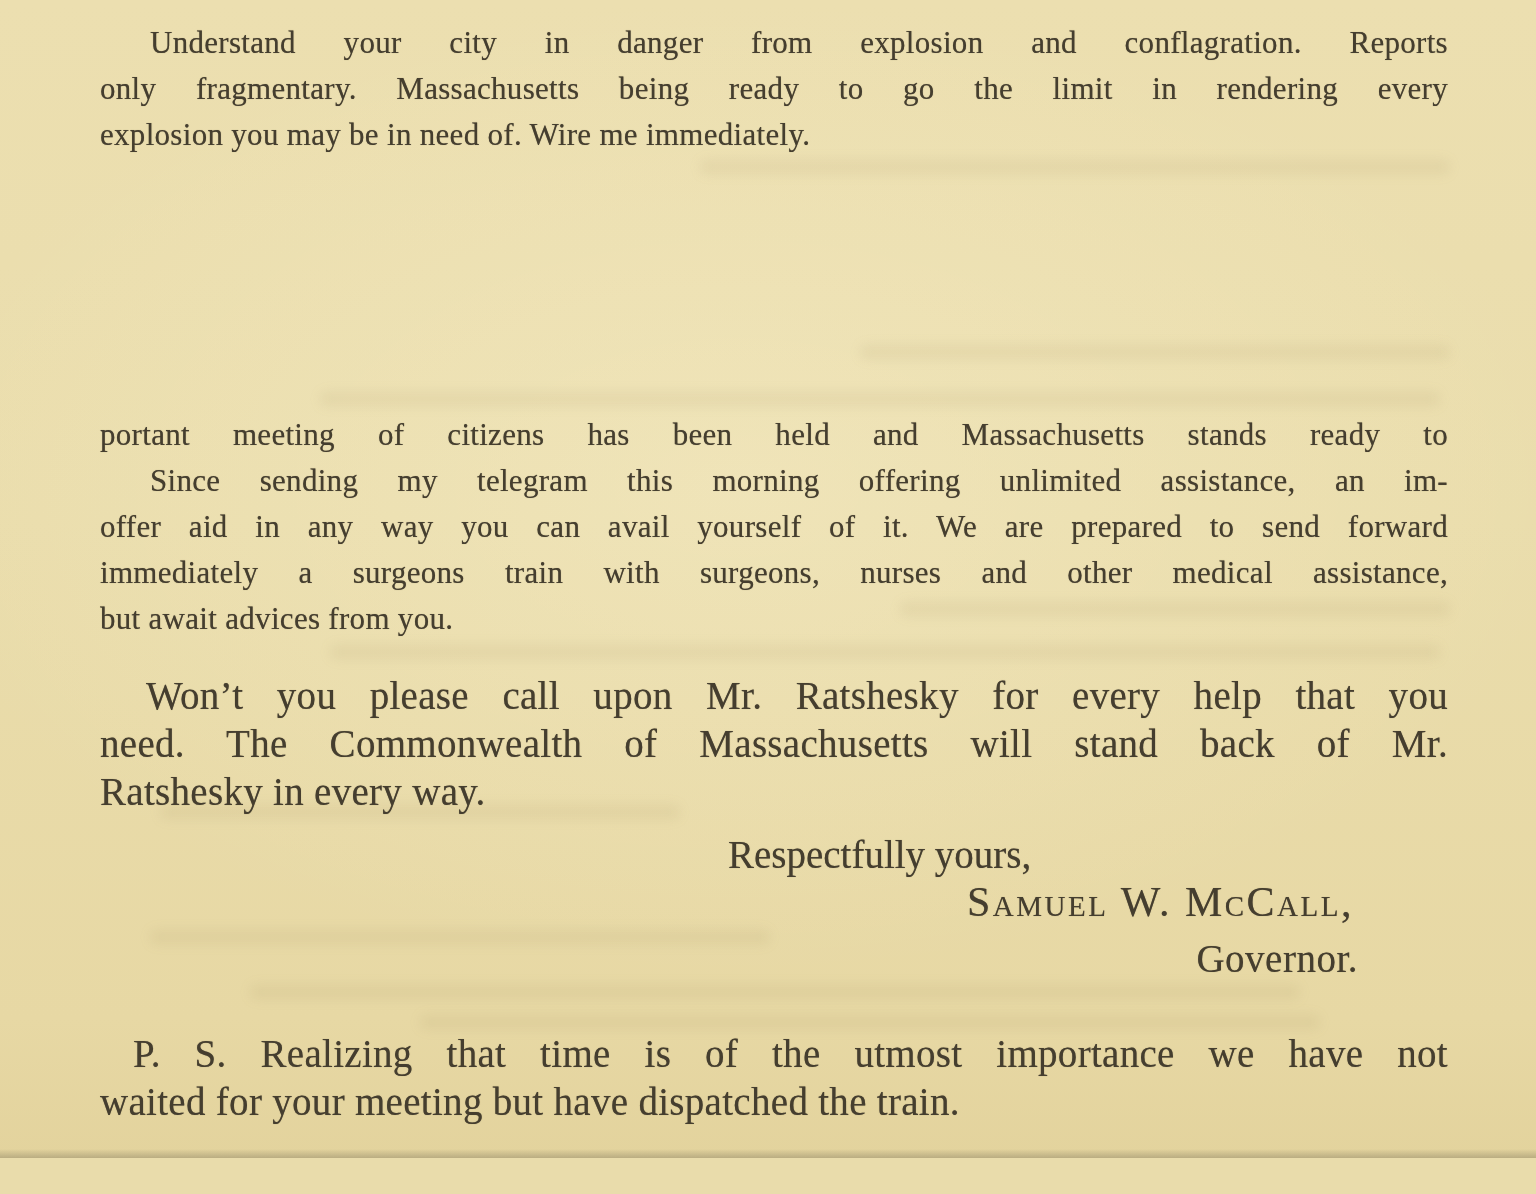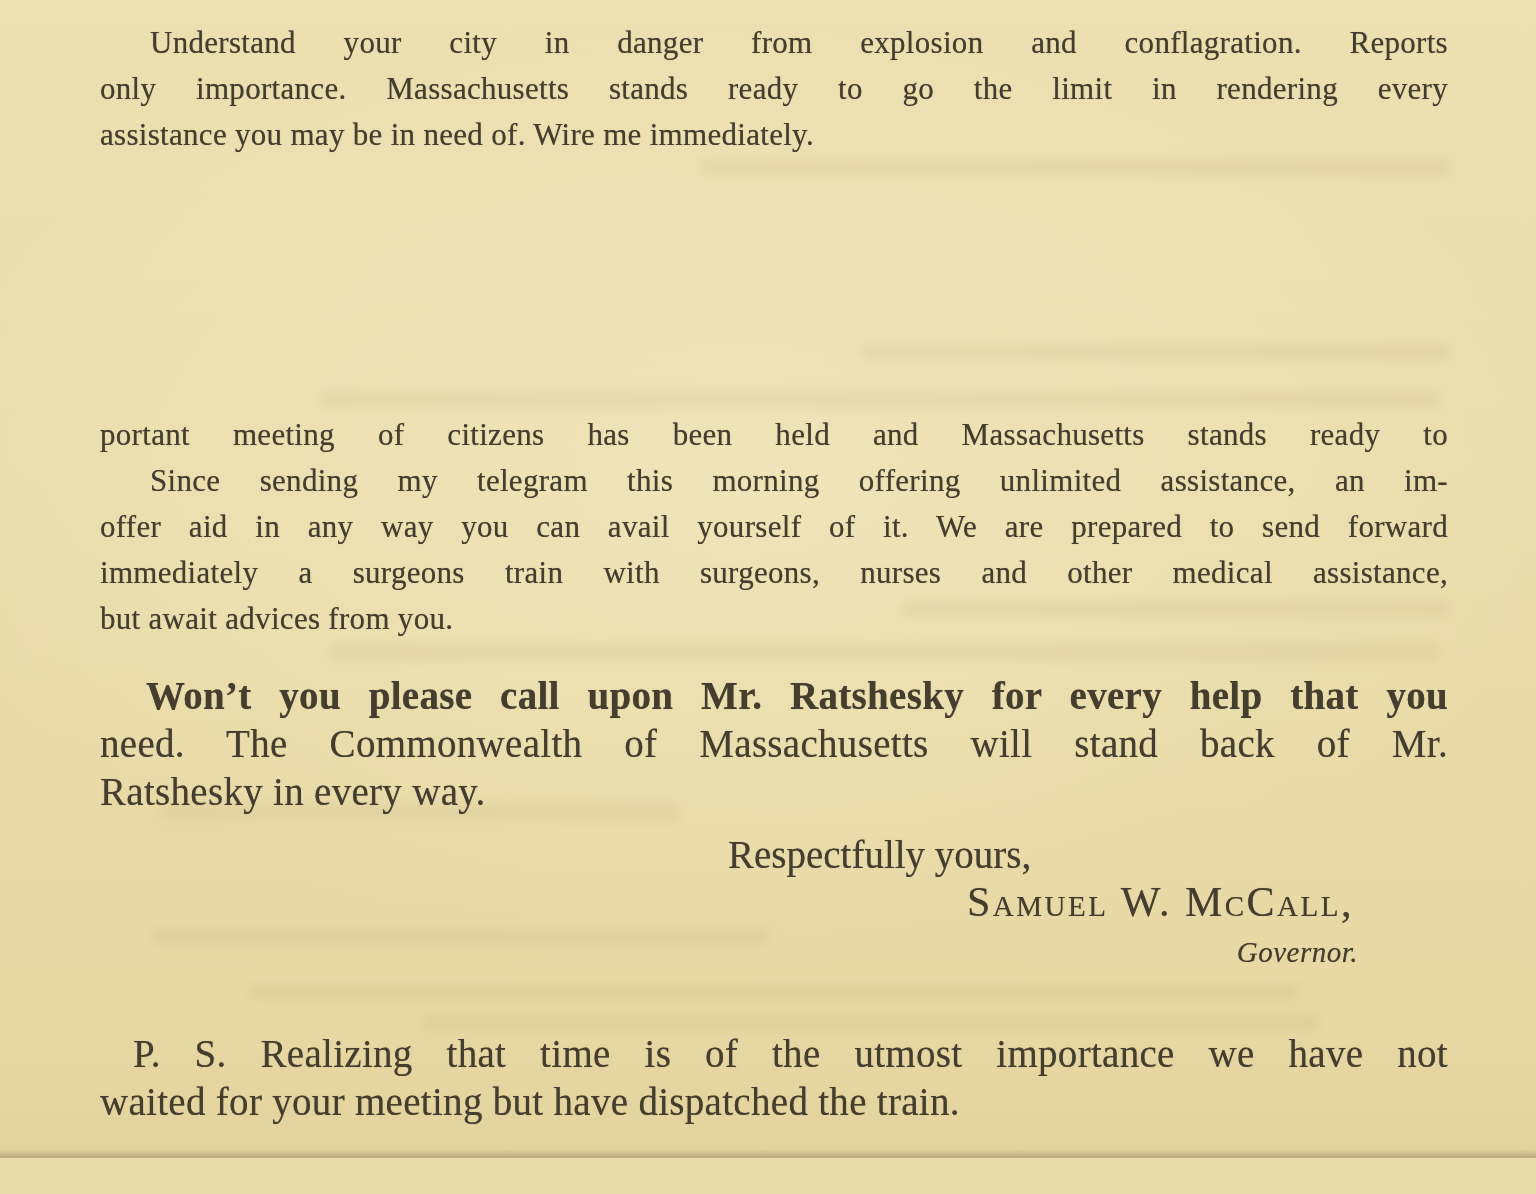--- a/index.html
+++ b/index.html
@@ -34,30 +34,30 @@
     white-space: normal;
     text-align: justify;
     text-align-last: justify;
     letter-spacing: 0.3px;
     text-shadow: 0 0 0.7px rgba(72,64,46,0.65);
   }
   .line.end { text-align-last: left; }
   .small .line { font-size: 31px; line-height: 46px; }
   .big .line   { font-size: 39px; line-height: 48px; }
   .indent-50 { padding-left: 50px; }
-  .indent-46 { padding-left: 46px; font-weight: bold; }
+  .indent-46 { padding-left: 46px; }
   .indent-33 { padding-left: 33px; }
   .sig-line {
     position: absolute;
     white-space: nowrap;
     text-shadow: 0 0 0.7px rgba(72,64,46,0.65);
   }
   .valediction { font-size: 39px; }
   .signatory   { font-size: 42px; font-variant: small-caps; letter-spacing: 2.5px; }
-  .signatory-title { font-size: 29px; font-style: italic; letter-spacing: 0.5px; }
+  .signatory-title { font-size: 39px; letter-spacing: 0.5px; }
   
   .ghost {
     position: absolute;
     background: rgba(148,128,82,0.10);
     filter: blur(6px);
     border-radius: 8px;
     pointer-events: none;
   }
   
   .scan-edge-bottom {
@@ -80,22 +80,22 @@
   <div class="ghost" style="left:330px; top:645px; width:1110px; height:14px;"></div>
   <div class="ghost" style="left:160px; top:805px; width:520px; height:14px;"></div>
   <div class="ghost" style="left:150px; top:930px; width:620px; height:14px;"></div>
   <div class="ghost" style="left:250px; top:985px; width:1050px; height:14px;"></div>
   <div class="ghost" style="left:420px; top:1015px; width:900px; height:14px;"></div>
 
   <div class="page-content">
 
     <div class="para small" style="top:20px;">
       <div class="line indent-50">Understand your city in danger from explosion and conflagration. Reports</div>
-      <div class="line">only importance. Massachusetts stands ready to go the limit in rendering every</div>
-      <div class="line end">assistance you may be in need of. Wire me immediately.</div>
+      <div class="line">only fragmentary. Massachusetts being ready to go the limit in rendering every</div>
+      <div class="line end">explosion you may be in need of. Wire me immediately.</div>
     </div>
 
 
     <div class="para small" style="top:412px;">
       <div class="line">portant meeting of citizens has been held and Massachusetts stands ready to</div>
       <div class="line indent-50">Since sending my telegram this morning offering unlimited assistance, an im-</div>
       <div class="line">offer aid in any way you can avail yourself of it. We are prepared to send forward</div>
       <div class="line">immediately a surgeons train with surgeons, nurses and other medical assistance,</div>
       <div class="line end">but await advices from you.</div>
     </div>

